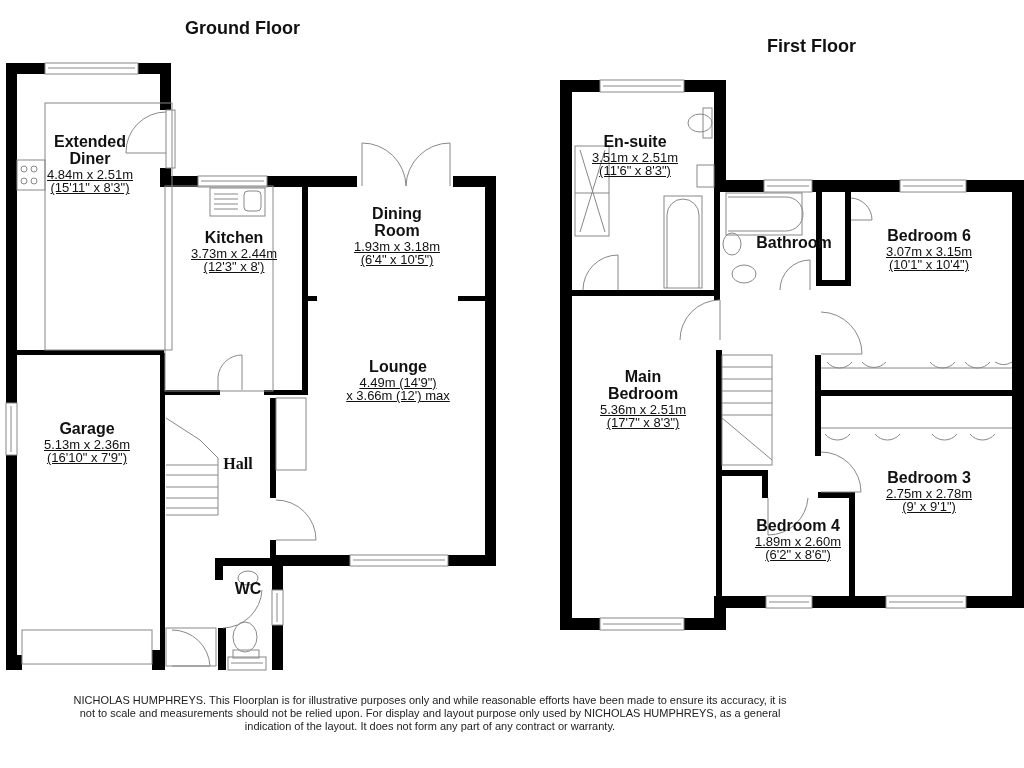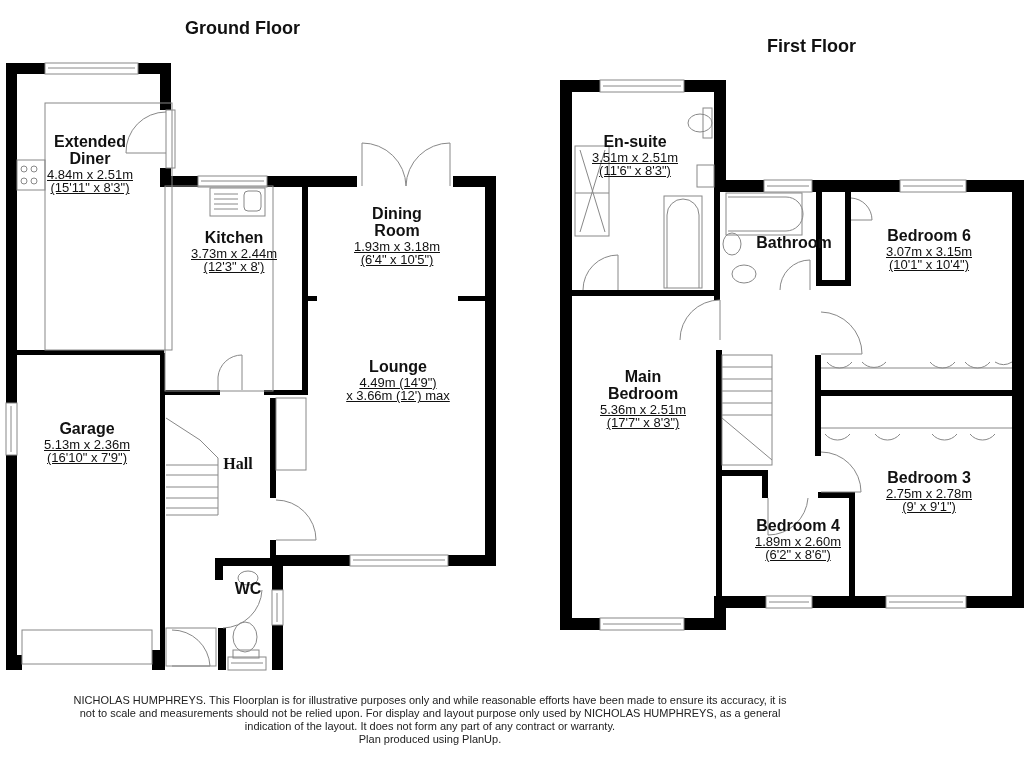--- a/index.html
+++ b/index.html
@@ -273,14 +273,13 @@
 <div class="room" style="left:782px; top:518px;margin-left:16px;">
   <span class="name">Bedroom 4</span>
   <span class="dim">1.89m x 2.60m</span>
   <span class="dim">(6'2" x 8'6")</span>
 </div>
 
 <div class="disclaimer">
   <div>NICHOLAS HUMPHREYS. This Floorplan is for illustrative purposes only and while reasonable efforts have been made to ensure its accuracy, it is</div>
   <div>not to scale and measurements should not be relied upon. For display and layout purpose only used by NICHOLAS HUMPHREYS, as a general</div>
   <div>indication of the layout. It does not form any part of any contract or warranty.</div>
-  <div>Plan produced using PlanUp.</div>
 </div>
 
 </body></html>

